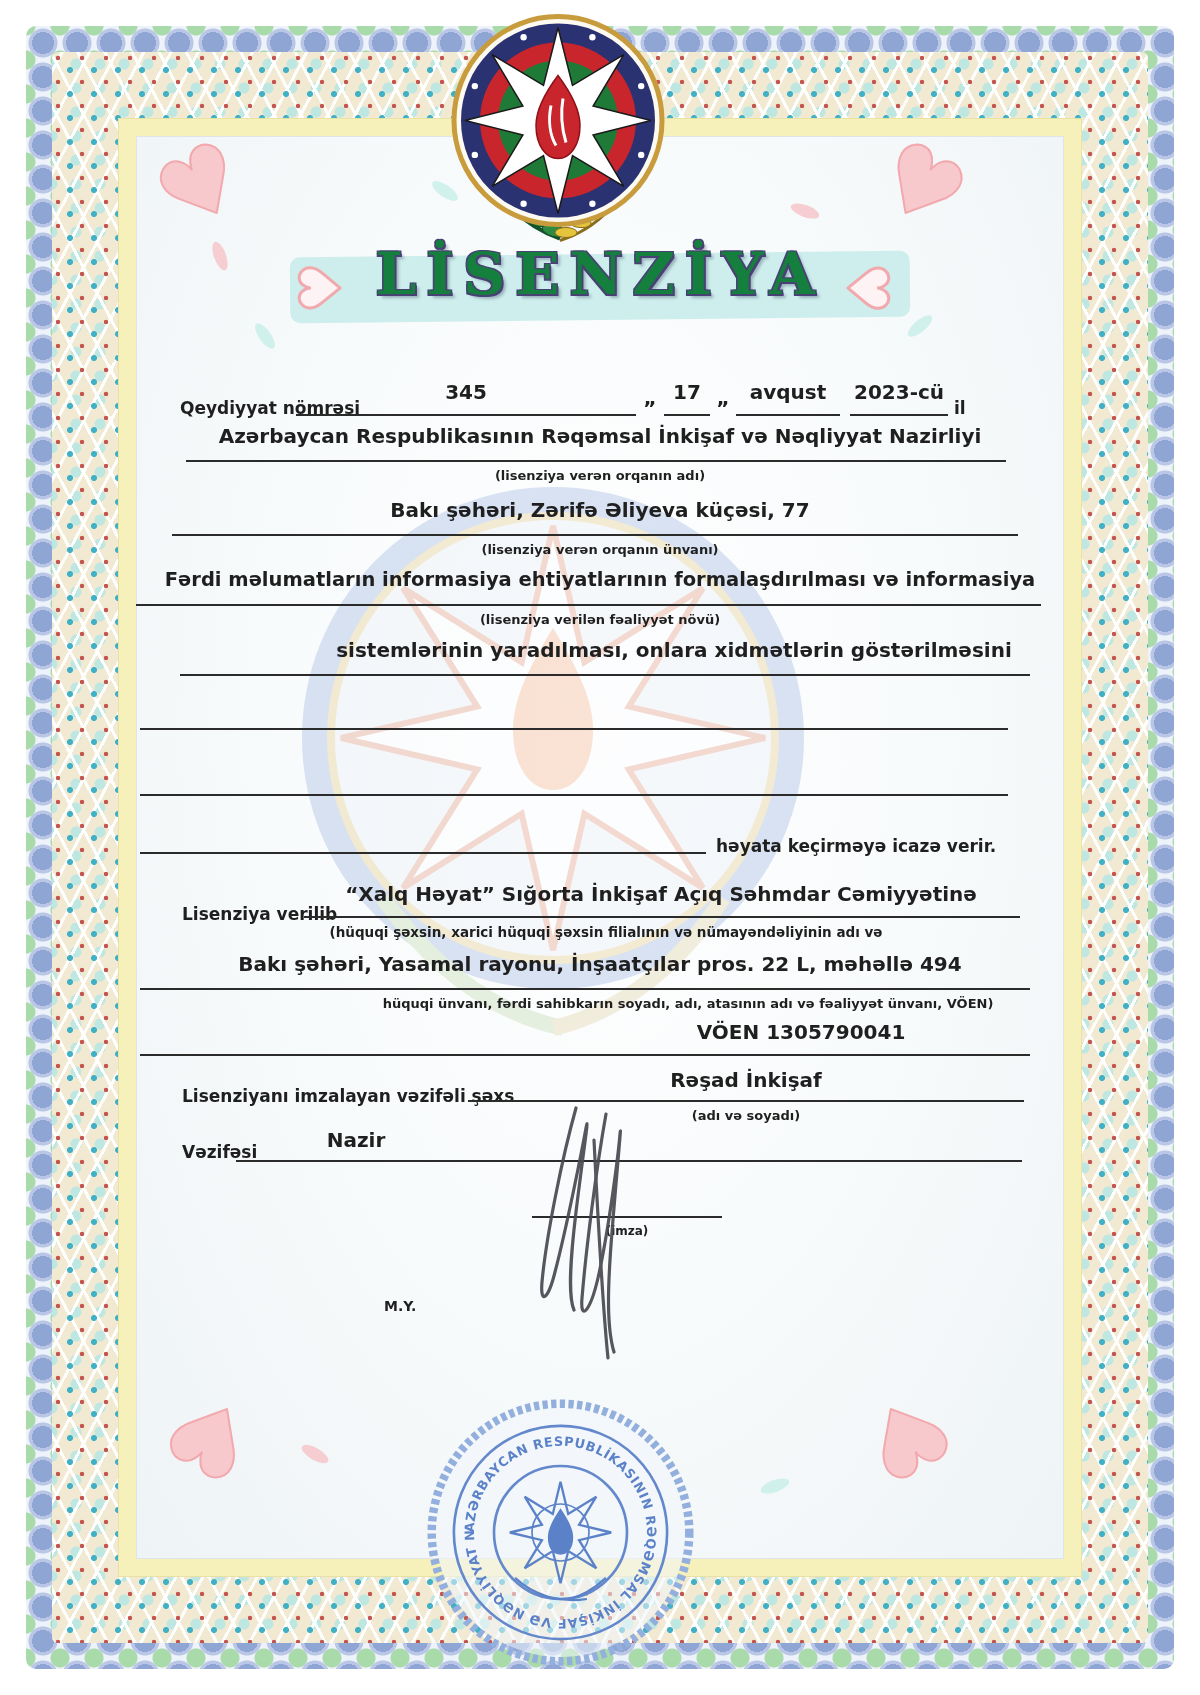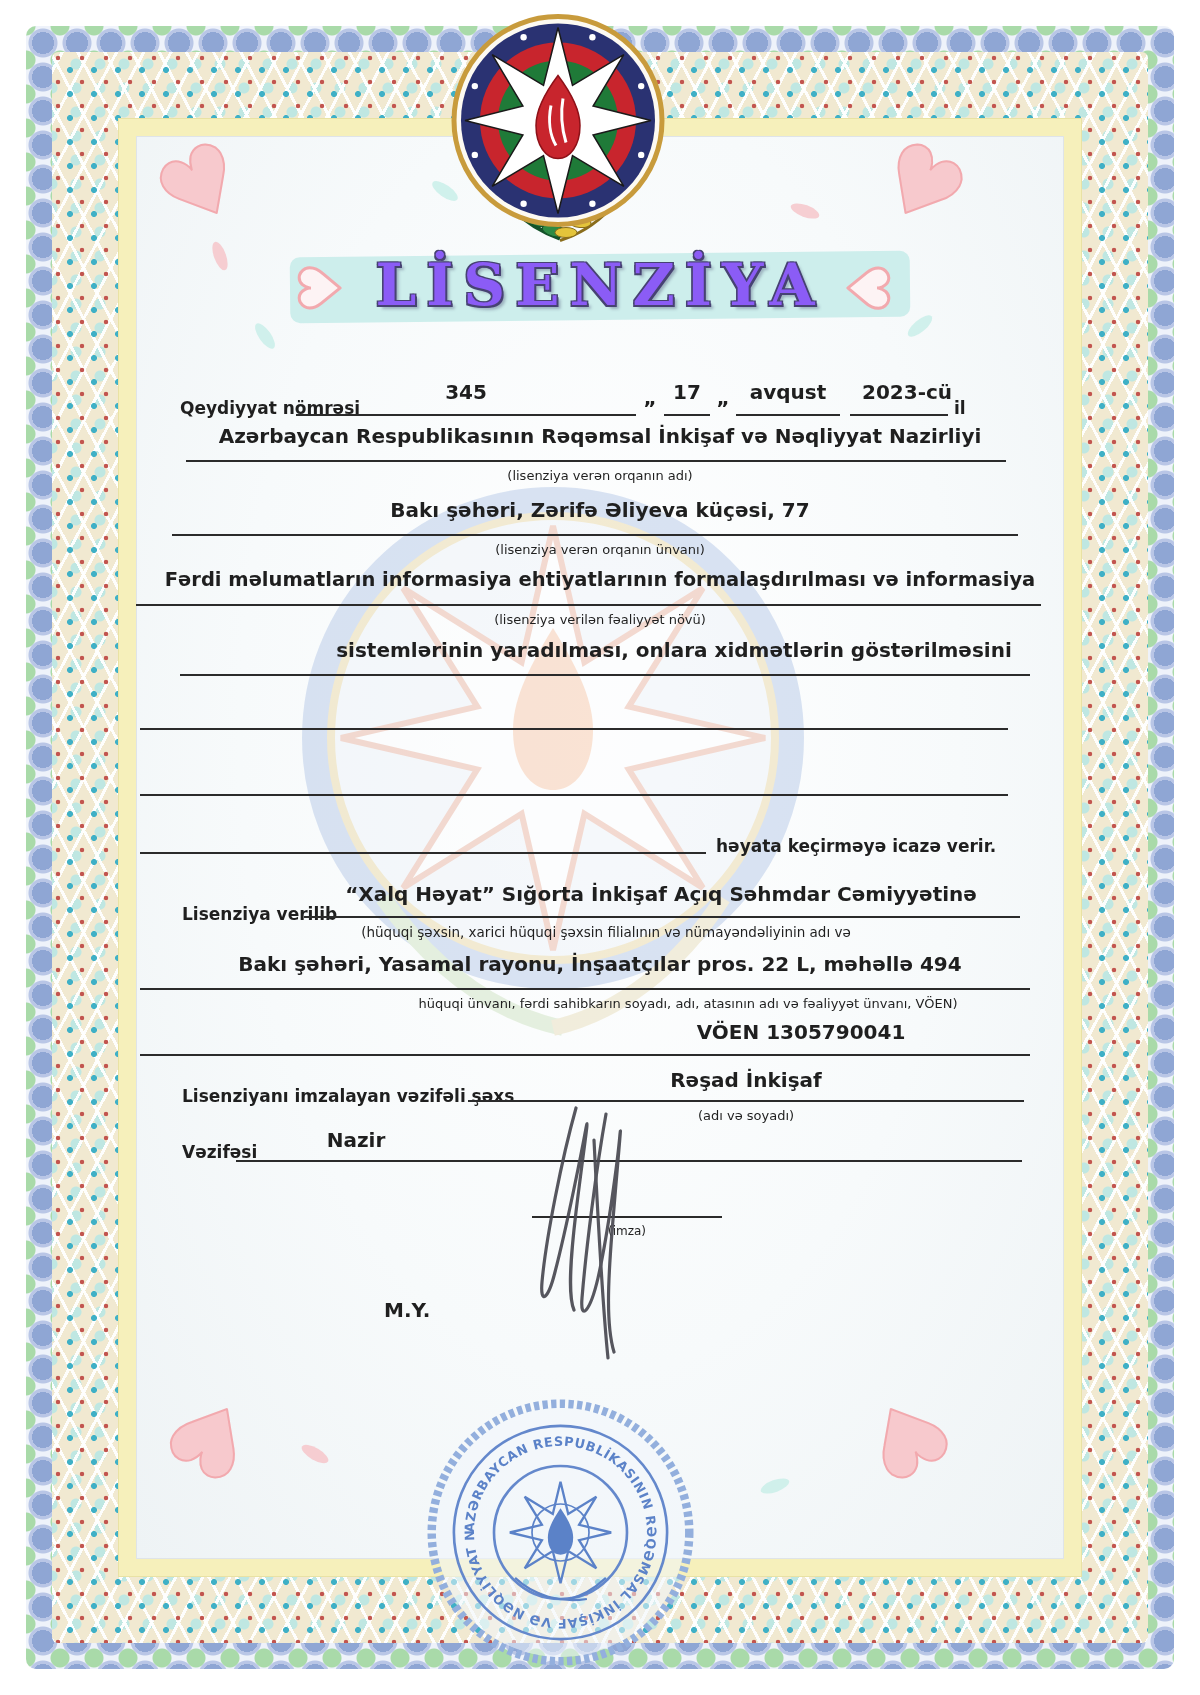--- a/index.html
+++ b/index.html
@@ -25,29 +25,29 @@
       radial-gradient(circle, #bfe7e2 0 5px, rgba(191,231,226,0) 6px);
     background-size:24px 24px,24px 24px,auto,auto,24px 24px;
     background-position:6px 6px,18px 18px,0 0,0 0,12px 0;}
   .yellowline{inset:118px;background:#f6f0bb;border:1px solid #e9e2a4;}
   .contentbg{inset:136px;background:radial-gradient(ellipse at 50% 42%, #ffffff 0%, #f7fafb 55%, #eef3f5 100%);
     border:1px solid #dfe4e8;}
   .content{position:absolute;left:136px;top:136px;width:928px;height:1423px;z-index:3;}
 
   .lbl{position:absolute;font-weight:bold;font-size:17px;white-space:nowrap;}
   .val{position:absolute;font-weight:bold;font-size:20px;text-align:center;white-space:nowrap;}
-  .cap{position:absolute;font-weight:normal;font-size:13px;text-align:center;white-space:nowrap;}
+  .cap{position:absolute;font-weight:bold;font-size:13px;text-align:center;white-space:nowrap;}
   .rule{position:absolute;height:0;border-bottom:2px solid #2b2b2b;}
 
   .titlewrap{position:absolute;left:0;top:238px;width:1200px;height:100px;z-index:4;text-align:center;}
   .titlestrip{position:absolute;left:290px;top:16px;width:620px;height:66px;background:#cdeeec;
     border-radius:10px;transform:rotate(-0.6deg);}
-  .titletext{position:relative;display:inline-block;margin-top:13px;
+  .titletext{position:relative;display:inline-block;margin-top:2px;
     font-family:"DejaVu Serif","Liberation Serif",serif;font-weight:bold;font-size:58px;
-    letter-spacing:10px;color:#8b5cf6;
+    letter-spacing:10px;color:#15803d;
     text-shadow:2px 2px 0 #474273,-1.5px -1.5px 0 #474273,1.5px -1.5px 0 #474273,-1.5px 1.5px 0 #474273,4px 4px 3px rgba(60,60,100,.35);}
   .heart{position:absolute;line-height:1;z-index:2;color:#f7c9cd;-webkit-text-stroke:2px #f2a9ae;font-size:92px;}
   .heart.side{font-size:56px;color:#fdf3f4;-webkit-text-stroke:3px #f2a9ae;z-index:5;}
   .leaf{position:absolute;width:30px;height:12px;border-radius:50%;opacity:.85;z-index:2;}
   .leaf.c{background:#c9eee9;}
   .leaf.p{background:#f6c6ca;}
 
   .emblem{position:absolute;left:448px;top:8px;width:220px;height:245px;z-index:5;}
   .watermark{position:absolute;left:258px;top:468px;width:590px;height:640px;z-index:2;opacity:.5;}
   .signature{position:absolute;left:498px;top:1100px;width:200px;height:265px;z-index:6;}
@@ -140,21 +140,21 @@
 
     <div class="lbl" style="left:44px;top:262px;">Qeydiyyat nömrəsi</div>
     <div class="val" style="left:160px;top:244px;width:340px;">345</div>
     <div class="rule" style="left:160px;top:278px;width:340px;"></div>
     <div class="val" style="left:505px;top:250px;width:18px;">„</div>
     <div class="val" style="left:528px;top:244px;width:46px;">17</div>
     <div class="rule" style="left:528px;top:278px;width:46px;"></div>
     <div class="val" style="left:578px;top:250px;width:18px;">„</div>
     <div class="val" style="left:600px;top:244px;width:104px;">avqust</div>
     <div class="rule" style="left:600px;top:278px;width:104px;"></div>
-    <div class="val" style="left:714px;top:244px;width:98px;margin-left:8px;">2023-cü</div>
+    <div class="val" style="left:714px;top:244px;width:98px;">2023-cü</div>
     <div class="rule" style="left:714px;top:278px;width:98px;"></div>
     <div class="lbl" style="left:818px;top:262px;">il</div>
 
     <div class="val" style="left:0px;top:288px;width:928px;">Azərbaycan Respublikasının Rəqəmsal İnkişaf və Nəqliyyat Nazirliyi</div>
     <div class="rule" style="left:50px;top:324px;width:820px;"></div>
     <div class="cap" style="left:0px;top:332px;width:928px;">(lisenziya verən orqanın adı)</div>
 
     <div class="val" style="left:0px;top:362px;width:928px;">Bakı şəhəri, Zərifə Əliyeva küçəsi, 77</div>
     <div class="rule" style="left:36px;top:398px;width:846px;"></div>
     <div class="cap" style="left:0px;top:406px;width:928px;">(lisenziya verən orqanın ünvanı)</div>
@@ -189,21 +189,21 @@
     <div class="rule" style="left:332px;top:964px;width:556px;"></div>
     <div class="cap" style="left:332px;top:972px;width:556px;">(adı və soyadı)</div>
 
     <div class="lbl" style="left:46px;top:1006px;">Vəzifəsi</div>
     <div class="val" style="left:140px;top:992px;width:160px;">Nazir</div>
     <div class="rule" style="left:100px;top:1024px;width:786px;"></div>
 
     <div class="rule" style="left:396px;top:1080px;width:190px;"></div>
     <div class="cap" style="left:396px;top:1088px;width:190px;font-size:12px;">(imza)</div>
 
-    <div class="lbl" style="left:248px;top:1162px;font-size:20px;">M.Y.</div>
+    <div class="lbl" style="left:248px;top:1162px;font-size:14px;">M.Y.</div>
   </div>
 
   <svg class="signature" viewBox="0 0 200 265">
     <g fill="none" stroke="#494951" stroke-width="3.2" stroke-linecap="round" opacity="0.92">
       <path d="M78,8 C64,58 48,138 44,182 C42,205 50,200 57,172 C69,126 84,50 88,28 C92,8 84,62 78,112 C72,162 70,196 76,210"></path>
       <path d="M108,14 C98,70 88,150 84,198 C82,222 92,212 100,178 C110,134 120,58 122,34 C124,16 118,82 114,132 C110,182 108,225 116,252"></path>
       <path d="M96,40 C100,120 104,200 110,258"></path>
     </g>
   </svg>
 

